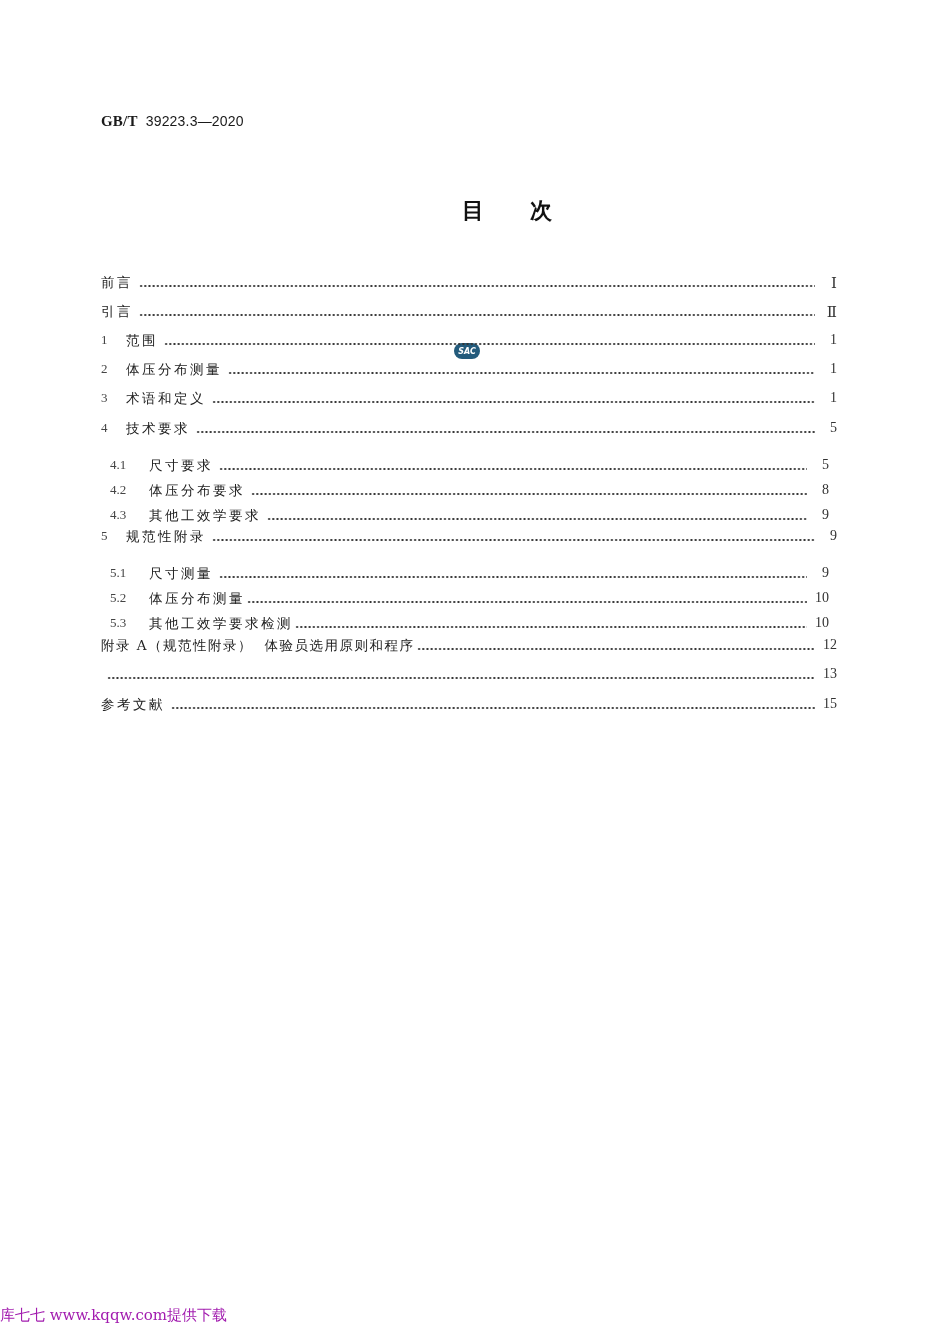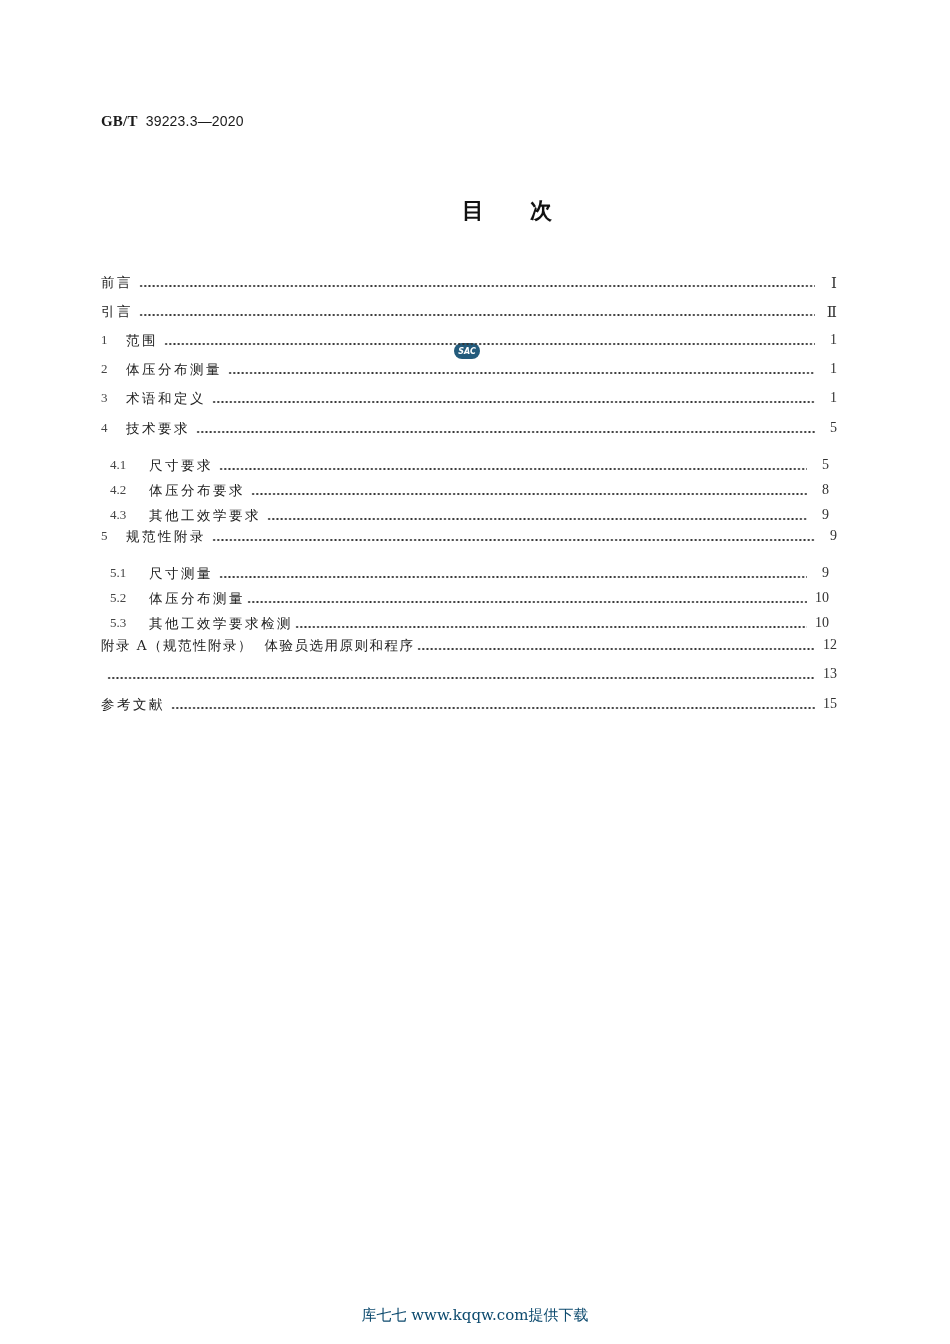--- a/index.html
+++ b/index.html
@@ -114,24 +114,23 @@
       display: flex;
       align-items: center;
       justify-content: center;
       opacity: 0.9;
     }
     .footer {
       position: absolute;
       left: 0;
       width: 950px;
       top: 1306px;
-      text-align: center;
       font-family: "DejaVu Serif", "Liberation Serif", serif;
       font-size: 15px;
-      color: #0c4a6e;
+      color: #a21caf;
     }
   </style>
 </head>
 <body>
 
 <div class="std-code">
   <span class="prefix">GB/T</span><span class="num">39223.3—2020</span>
 </div>
 
 <div class="toc-title">

